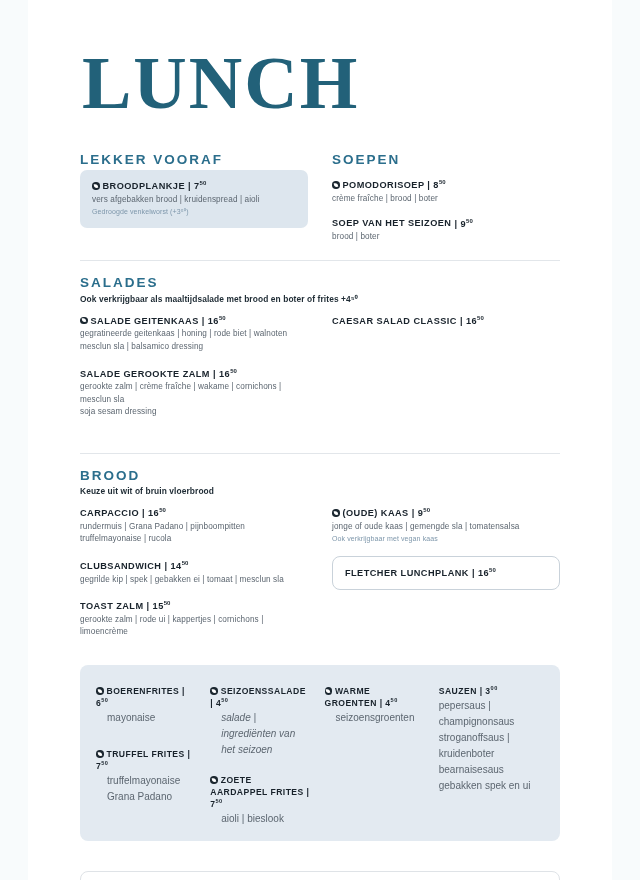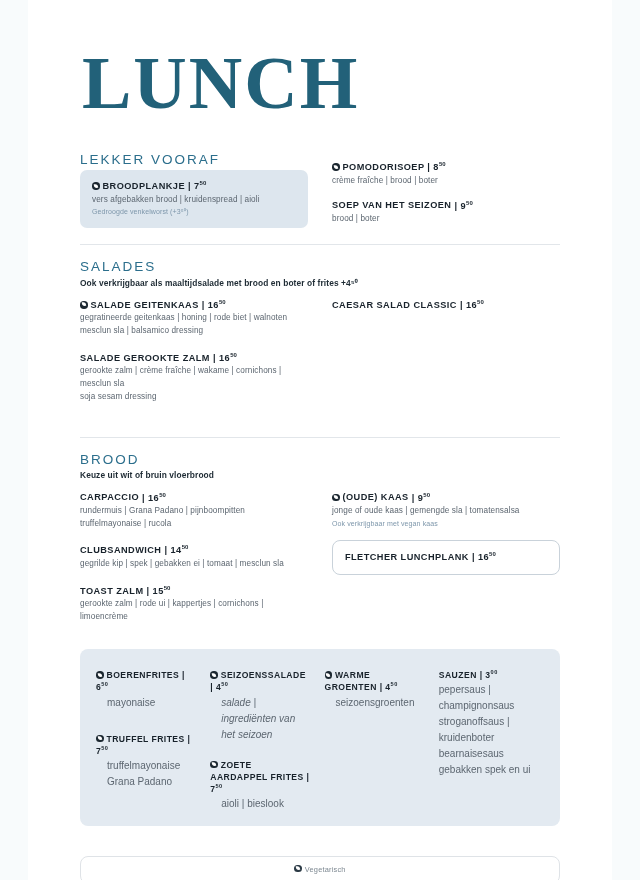--- a/index.html
+++ b/index.html
@@ -32,21 +32,21 @@
     font-weight: 700;
     color: #226179;
     margin: 18px 0 0 24px;
   }
 
   
   .sec-head {
     font-size: 13.5px;
     letter-spacing: 2.0px;
     color: #2b6e8c;
-    font-weight: 400;
+    font-weight: 700;
     margin-bottom: 3px;
   }
   .sec-sub {
     font-size: 8.4px;
     font-weight: 700;
     color: #1d2a33;
     letter-spacing: .1px;
     margin-bottom: 2px;
   }
 
@@ -179,20 +179,21 @@
                 <span class="veg"></span><span>BROODPLANKJE</span>
                 <span class="price">| <span>7</span><sup>50</sup></span>
               </div>
               <div class="item-desc">vers afgebakken brood | kruidenspread | aioli</div>
               <div class="item-note">Gedroogde venkelworst (+3⁵⁰)</div>
             </div>
           </div>
         </div>
 
         <div class="col">
+          <div class="sec-head">SOEPEN</div>
           <div style="padding-top:8px;">
             <div class="item">
               <div class="item-title">
                 <span class="veg"></span><span>POMODORISOEP</span>
                 <span class="price">| <span>8</span><sup>50</sup></span>
               </div>
               <div class="item-desc">crème fraîche | brood | boter</div>
             </div>
             <div class="item">
               <div class="item-title">

